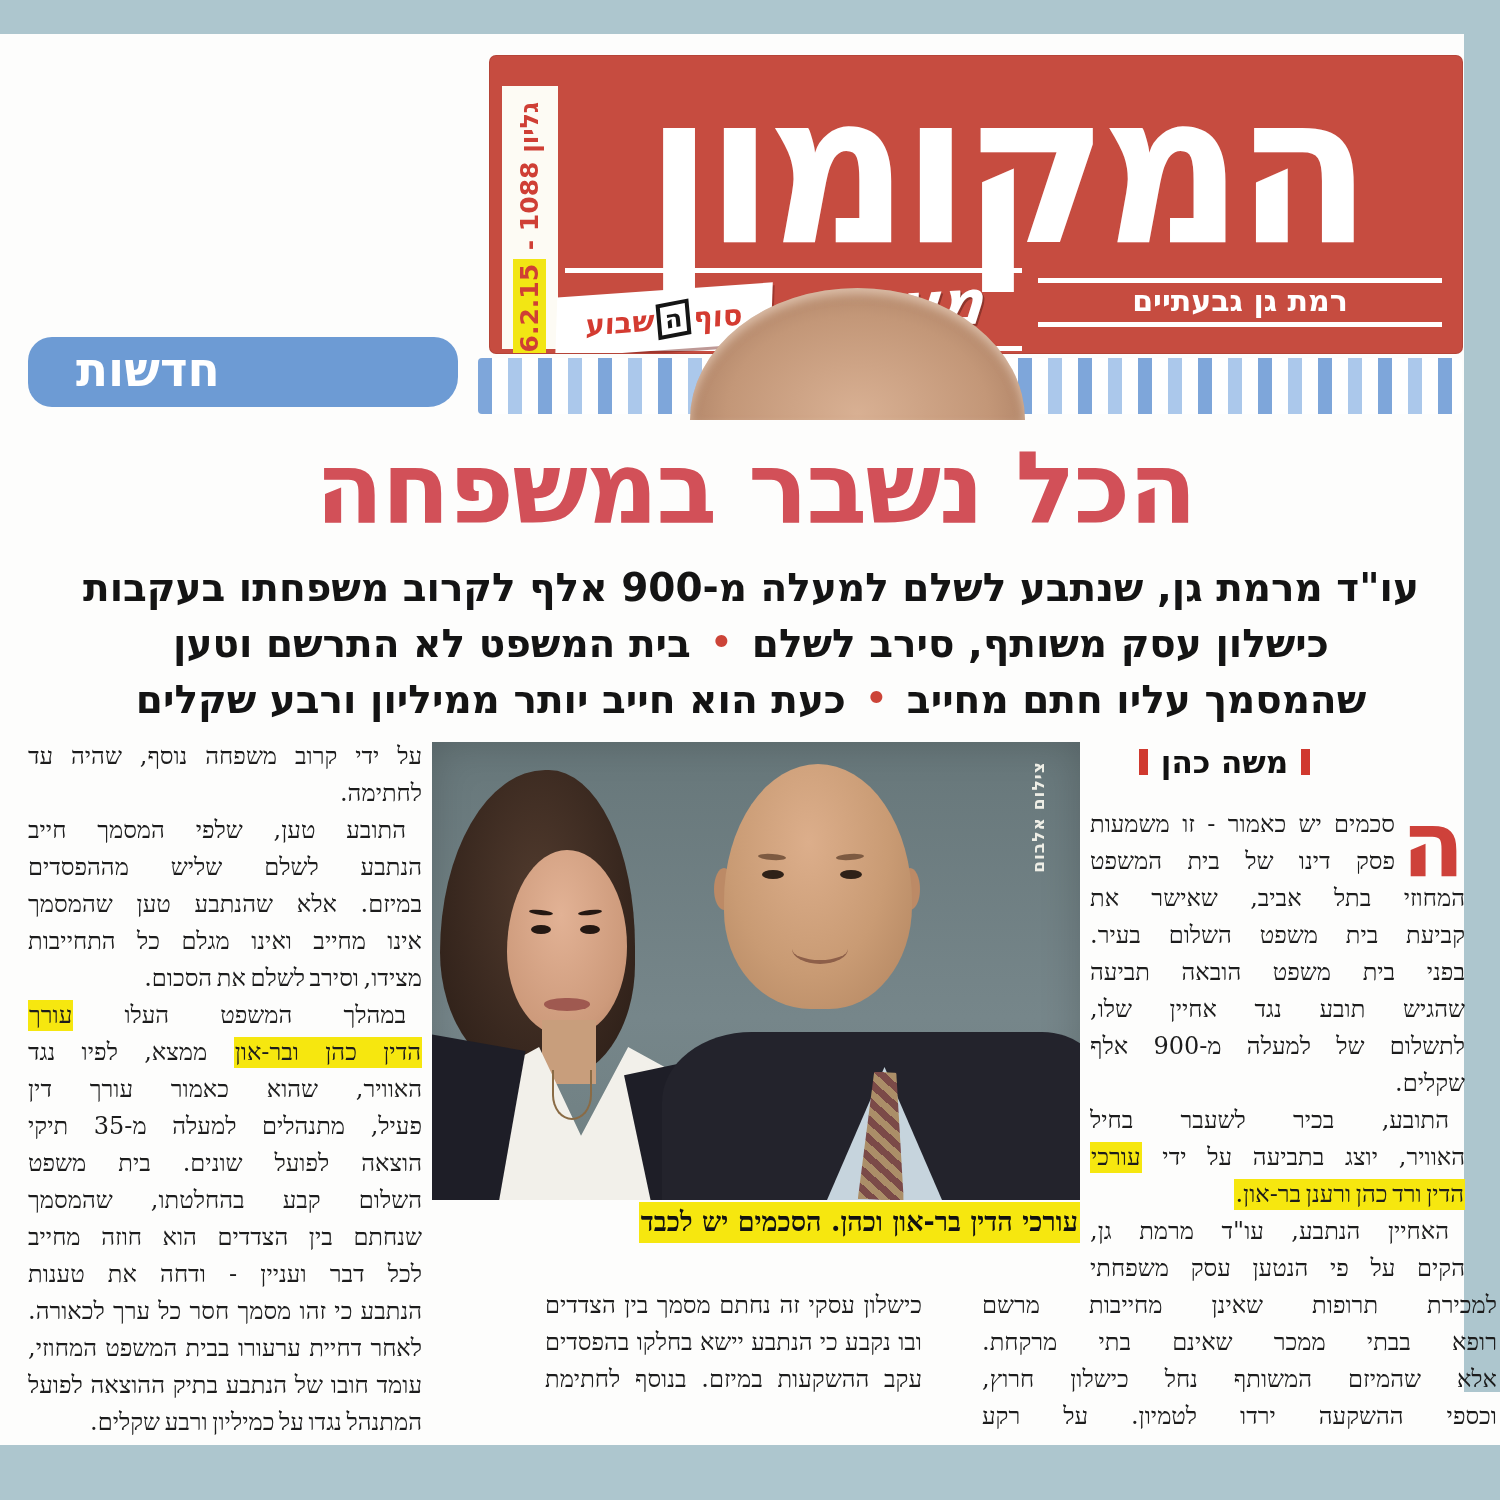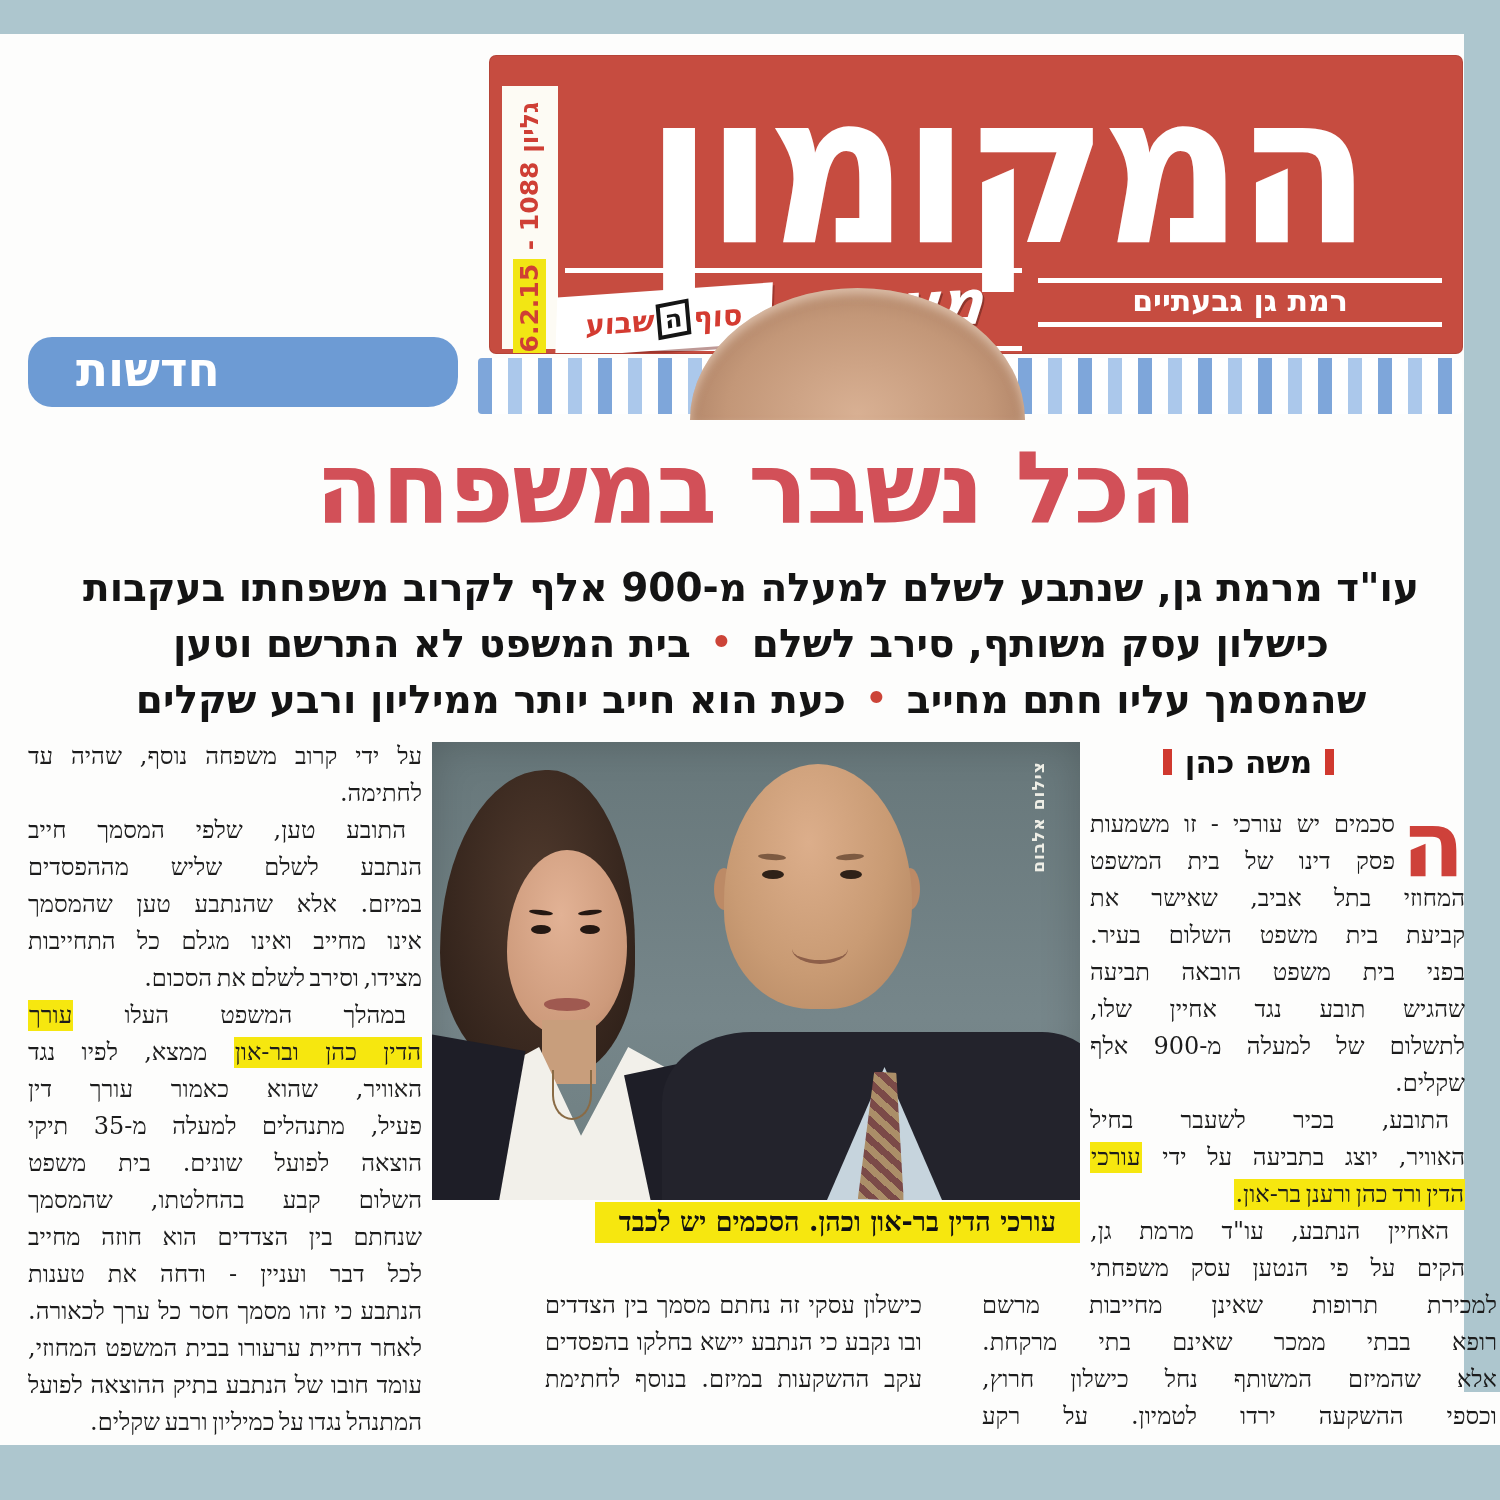--- a/index.html
+++ b/index.html
@@ -31,21 +31,21 @@
   
   .tab{position:absolute;left:28px;top:337px;width:430px;height:70px;background:#6d9bd4;border-radius:24px 24px 30px 24px;}
   .tab-label{position:absolute;left:48px;top:0;height:58px;line-height:66px;color:#ffffff;font-weight:bold;font-size:47px;}
   .ruler{position:absolute;left:478px;top:358px;width:984px;height:56px;border-radius:4px;background:repeating-linear-gradient(90deg,#7ea6da 0 14px,#ffffff 14px 30px,#abc8eb 30px 44px,#ffffff 44px 60px);}
 
   
   .headline{position:absolute;left:60px;top:432px;width:1390px;height:120px;text-align:center;color:#d25058;font-weight:bold;font-size:100px;line-height:114px;letter-spacing:-2px;}
   .subhead{position:absolute;left:68px;top:560px;width:1366px;text-align:center;color:#141414;font-weight:bold;font-size:39px;}
   .subhead .shline{line-height:55px;}
   .dot{color:#cc4438;font-size:34px;padding:0 6px;vertical-align:3px;}
-  .byline{position:absolute;left:1060px;top:742px;width:377px;text-align:center;color:#111111;font-weight:bold;font-size:31px;line-height:40px;}
+  .byline{position:absolute;left:1036px;top:742px;width:377px;text-align:center;color:#111111;font-weight:bold;font-size:31px;line-height:40px;}
   .vbar{display:inline-block;width:9px;height:26px;background:#d0392f;margin:0 13px;vertical-align:-2px;}
 
   
   .col{position:absolute;font-family:"DejaVu Serif","Liberation Serif",serif;font-size:24px;color:#1c1c1c;}
   .line{height:37px;line-height:37px;text-align:justify;text-align-last:justify;text-justify:inter-word;word-spacing:-3px;overflow:hidden;}
   .line.end{text-align-last:right;}
   .line.ind{text-indent:16px;}
   mark{background:#f6e70f;color:inherit;padding:1px 1px 2px;}
   #left-col{left:28px;top:738px;width:394px;}
   #rc-narrow{left:1090px;top:806px;width:375px;}
@@ -71,21 +71,21 @@
   .m-head{left:292px;top:22px;width:188px;height:245px;background:radial-gradient(ellipse at 45% 32%,#dcae8b 0%,#c99b74 55%,#b1845f 100%);border-radius:50% 50% 44% 46% / 56% 56% 42% 40%;}
   .m-brow{width:28px;height:6px;background:#7d5a41;border-radius:50%;}
   .m-eye{width:22px;height:9px;background:#2e2118;border-radius:50%;}
   .m-smile{left:360px;top:192px;width:56px;height:26px;border-bottom:4px solid #8d5f49;border-radius:0 0 50% 50%;}
   .m-suit{left:230px;top:290px;width:440px;height:170px;background:#23232c;border-radius:90px 60px 0 0 / 70px 50px 0 0;}
   .m-shirt{left:395px;top:325px;width:115px;height:133px;background:#c6d4dd;clip-path:polygon(50% 0,0 100%,100% 100%);}
   .m-tie{left:428px;top:330px;width:46px;height:128px;background:repeating-linear-gradient(40deg,#ab8e68 0 7px,#7b4a48 7px 14px);clip-path:polygon(26% 0,74% 0,100% 100%,0 100%);transform:rotate(2deg);}
 
   
   #caption{position:absolute;left:432px;top:1206px;width:648px;text-align:right;font-family:"DejaVu Serif","Liberation Serif",serif;font-size:27px;font-weight:bold;color:#111111;}
-  .cap-mark{background:#f6e70f;padding:4px 24px 6px;}
+  .cap-mark{background:#f6e70f;padding:4px 2px 6px;}
 </style>
 </head>
 <body>
 
 <div class="page">
 
   <div class="band" id="band-top"></div>
   <div class="band" id="band-right"></div>
   <div class="band" id="band-bottom"></div>
 
@@ -144,21 +144,21 @@
     <div class="el m-suit"></div>
     <div class="el m-shirt"></div>
     <div class="el m-tie"></div>
     <div class="el credit">צילום אלבום</div>
   </div>
 
   <div id="caption"><mark class="cap-mark"><strong>עורכי הדין בר-און וכהן.</strong> <span>הסכמים יש לכבד</span></mark></div>
 
   <div class="col" id="rc-narrow">
     <div class="dropcap">ה</div>
-  <div class="line">סכמים יש עורכי - זו משמעות</div>
+  <div class="line">סכמים יש כאמור - זו משמעות</div>
       <div class="line">פסק דינו של בית המשפט</div>
       <div class="line">המחוזי בתל אביב, שאישר את</div>
       <div class="line">קביעת בית משפט השלום בעיר.</div>
       <div class="line">בפני בית משפט הובאה תביעה</div>
       <div class="line">שהגיש תובע נגד אחיין שלו,</div>
       <div class="line">לתשלום של למעלה מ-900 אלף</div>
       <div class="line end">שקלים.</div>
       <div class="line ind">התובע, בכיר לשעבר בחיל</div>
       <div class="line">האוויר, יוצג בתביעה על ידי <mark>עורכי</mark></div>
       <div class="line end"><mark>הדין ורד כהן ורענן בר-און.</mark></div>

